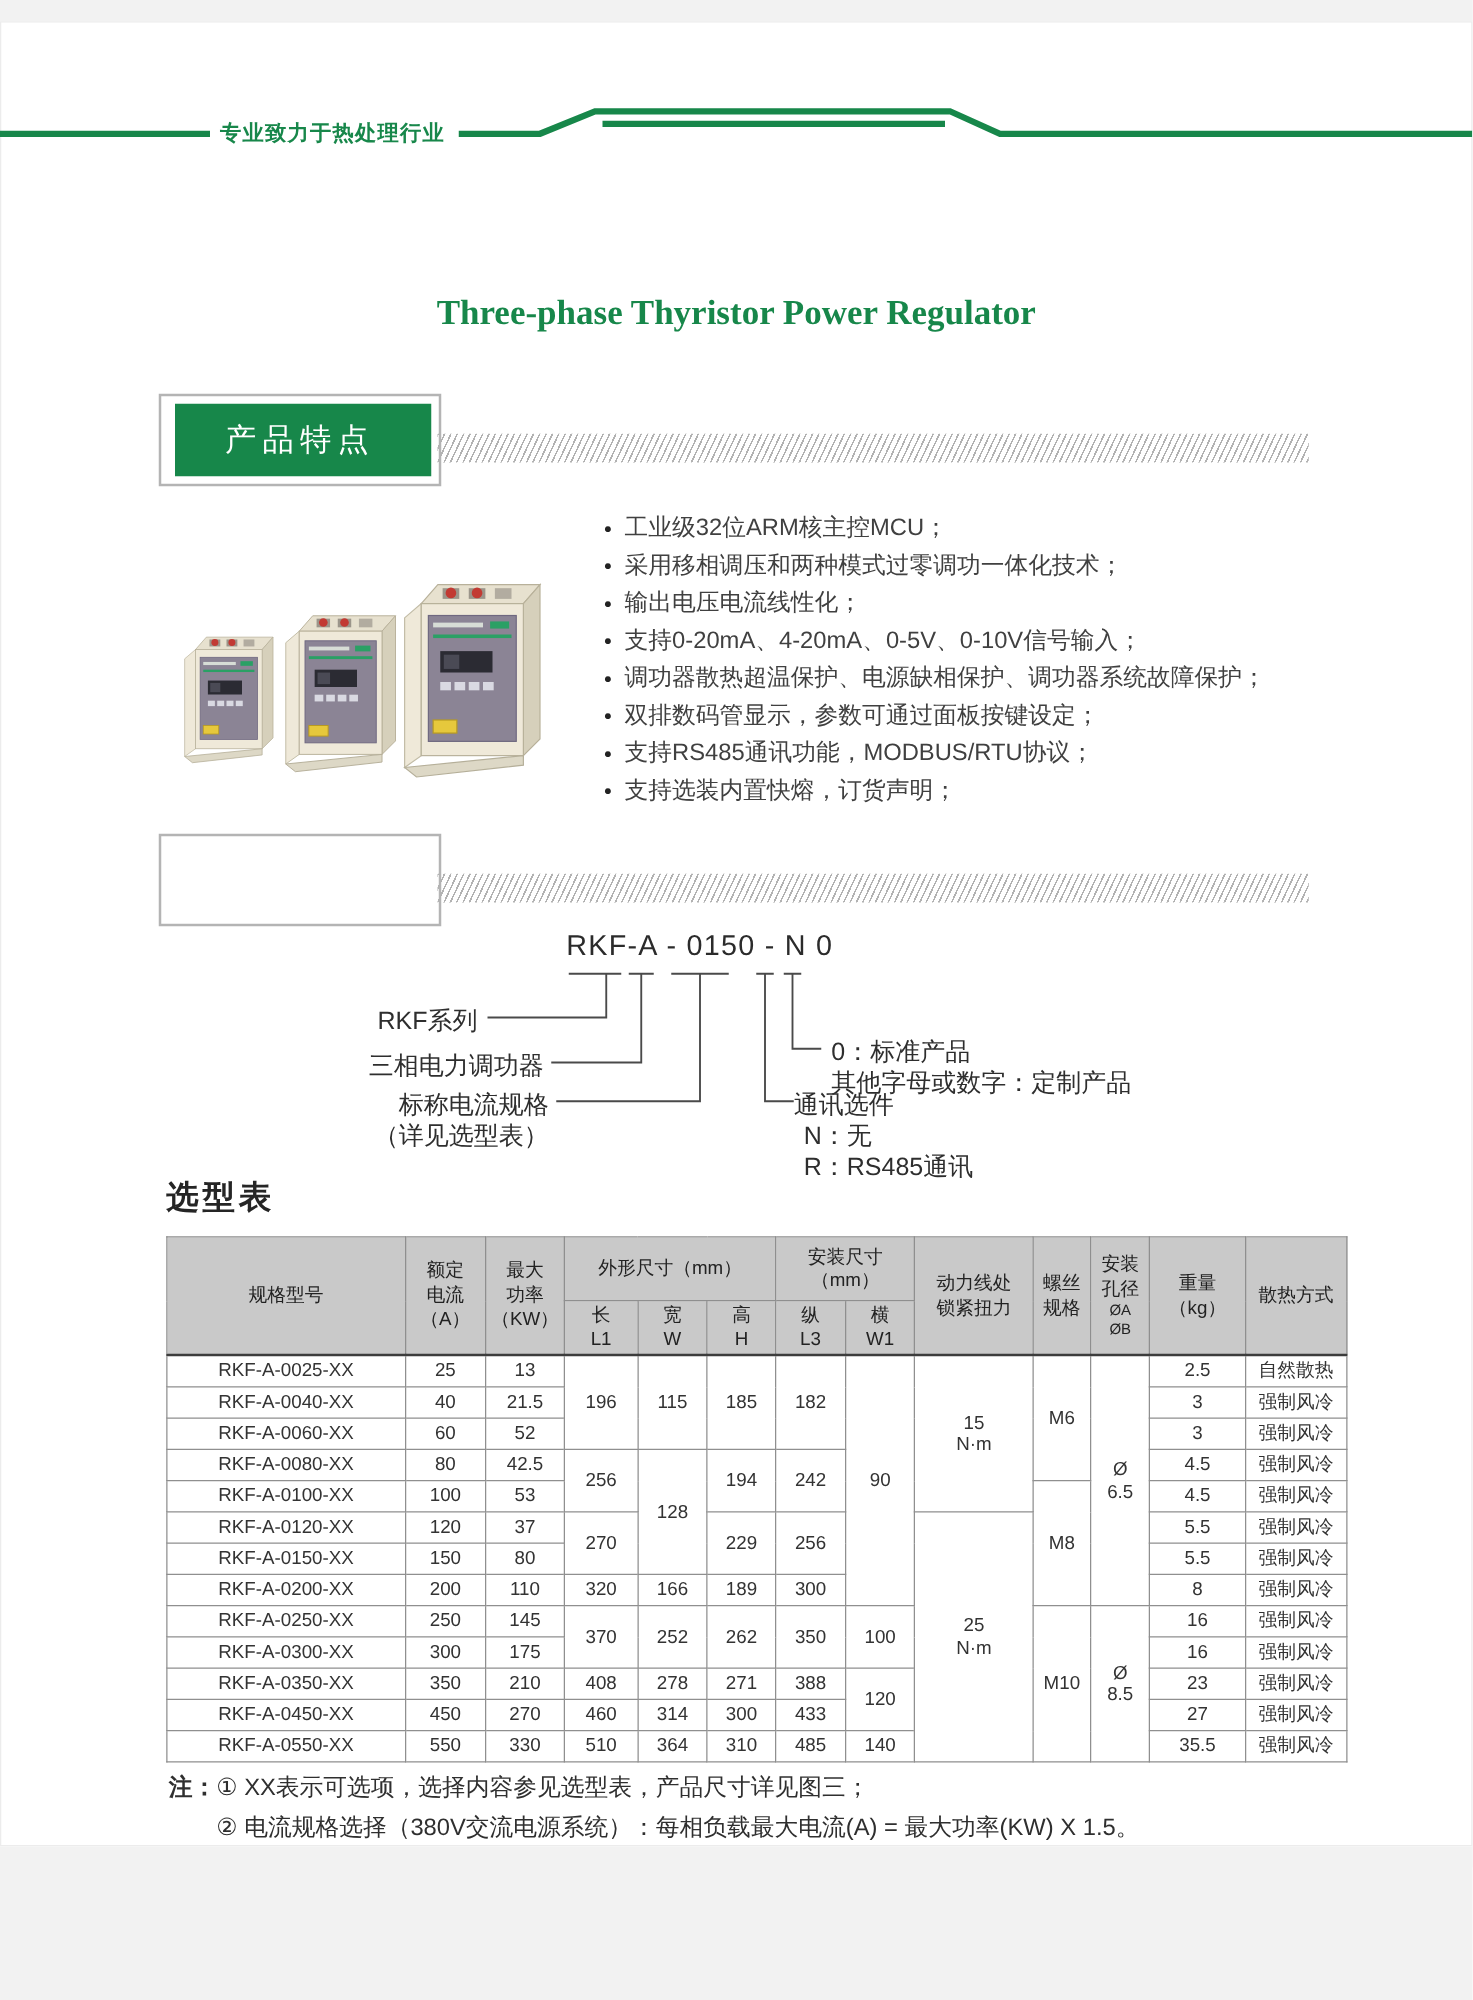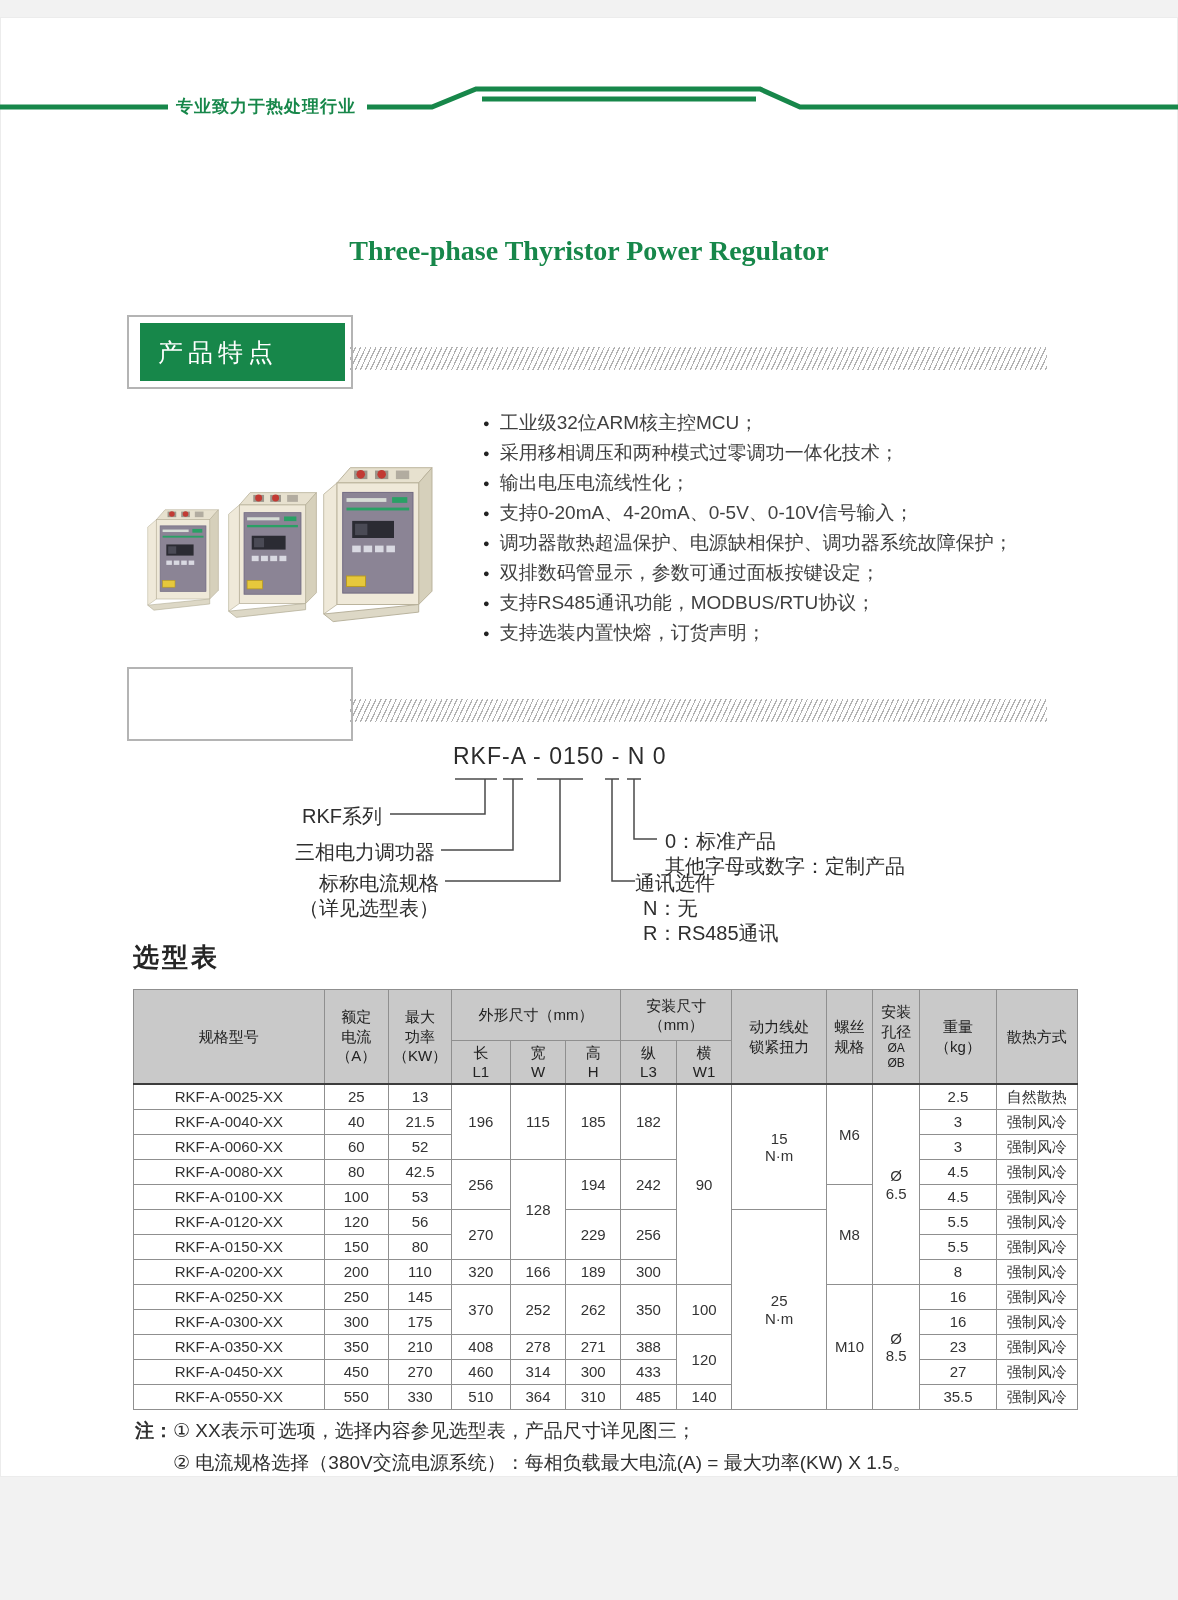--- a/index.html
+++ b/index.html
@@ -13,21 +13,21 @@
   .h1{position:absolute;left:0;top:160px;width:100%;text-align:center;
       font-family:"Liberation Serif","DejaVu Serif",serif;font-weight:bold;
       font-size:40px;color:#17874A;letter-spacing:1px;}
   .h2{position:absolute;left:0;top:218px;width:100%;text-align:center;
       font-family:"Liberation Serif","DejaVu Serif",serif;font-weight:bold;
       font-size:28px;color:#17874A;}
   
   .sec{position:absolute;left:127px;width:930px;height:80px;}
   .sec .outline{position:absolute;left:0;top:0;width:222px;height:70px;border:2px solid #b4b4b4;background:transparent;}
   .sec .greenbox{position:absolute;left:13px;top:8px;width:205px;height:58px;background:#17874A;
-      color:#fff;font-size:25px;letter-spacing:5px;line-height:58px;padding-left:18px;box-sizing:border-box;}
+      color:#fff;font-size:25px;letter-spacing:5px;line-height:58px;padding-left:40px;box-sizing:border-box;}
   .sec .hatch{position:absolute;left:223px;top:32px;width:697px;height:23px;
       background:repeating-linear-gradient(115deg,#b2b2b2 0,#b2b2b2 1.2px,transparent 1.2px,transparent 4.6px);}
   
   .features{position:absolute;left:483px;top:391px;width:600px;list-style:none;margin:0;padding:0;}
   .features li{font-size:19px;line-height:29px;color:#404040;}
   .features li::before{content:"●";font-size:11px;color:#222;margin-right:10px;vertical-align:2px;}
   .photos{position:absolute;left:140px;top:383px;width:345px;height:235px;}
   
   .diagram{position:absolute;left:275px;top:720px;width:660px;height:215px;font-size:20px;color:#2e2e2e;}
   .diagram .code{position:absolute;left:178px;top:6px;font-size:23px;letter-spacing:1px;color:#2b2b2b;font-weight:500;}
@@ -246,21 +246,21 @@
           <td>RKF-A-0100-XX</td>
           <td>100</td>
           <td>53</td>
           <td rowspan="4">M8</td>
           <td>4.5</td>
           <td>强制风冷</td>
         </tr>
         <tr>
           <td>RKF-A-0120-XX</td>
           <td>120</td>
-          <td>56</td>
+          <td>37</td>
           <td rowspan="2">270</td>
           <td rowspan="2">229</td>
           <td rowspan="2">256</td>
           <td rowspan="8">25
 N·m</td>
           <td>5.5</td>
           <td>强制风冷</td>
         </tr>
         <tr>
           <td>RKF-A-0150-XX</td>

